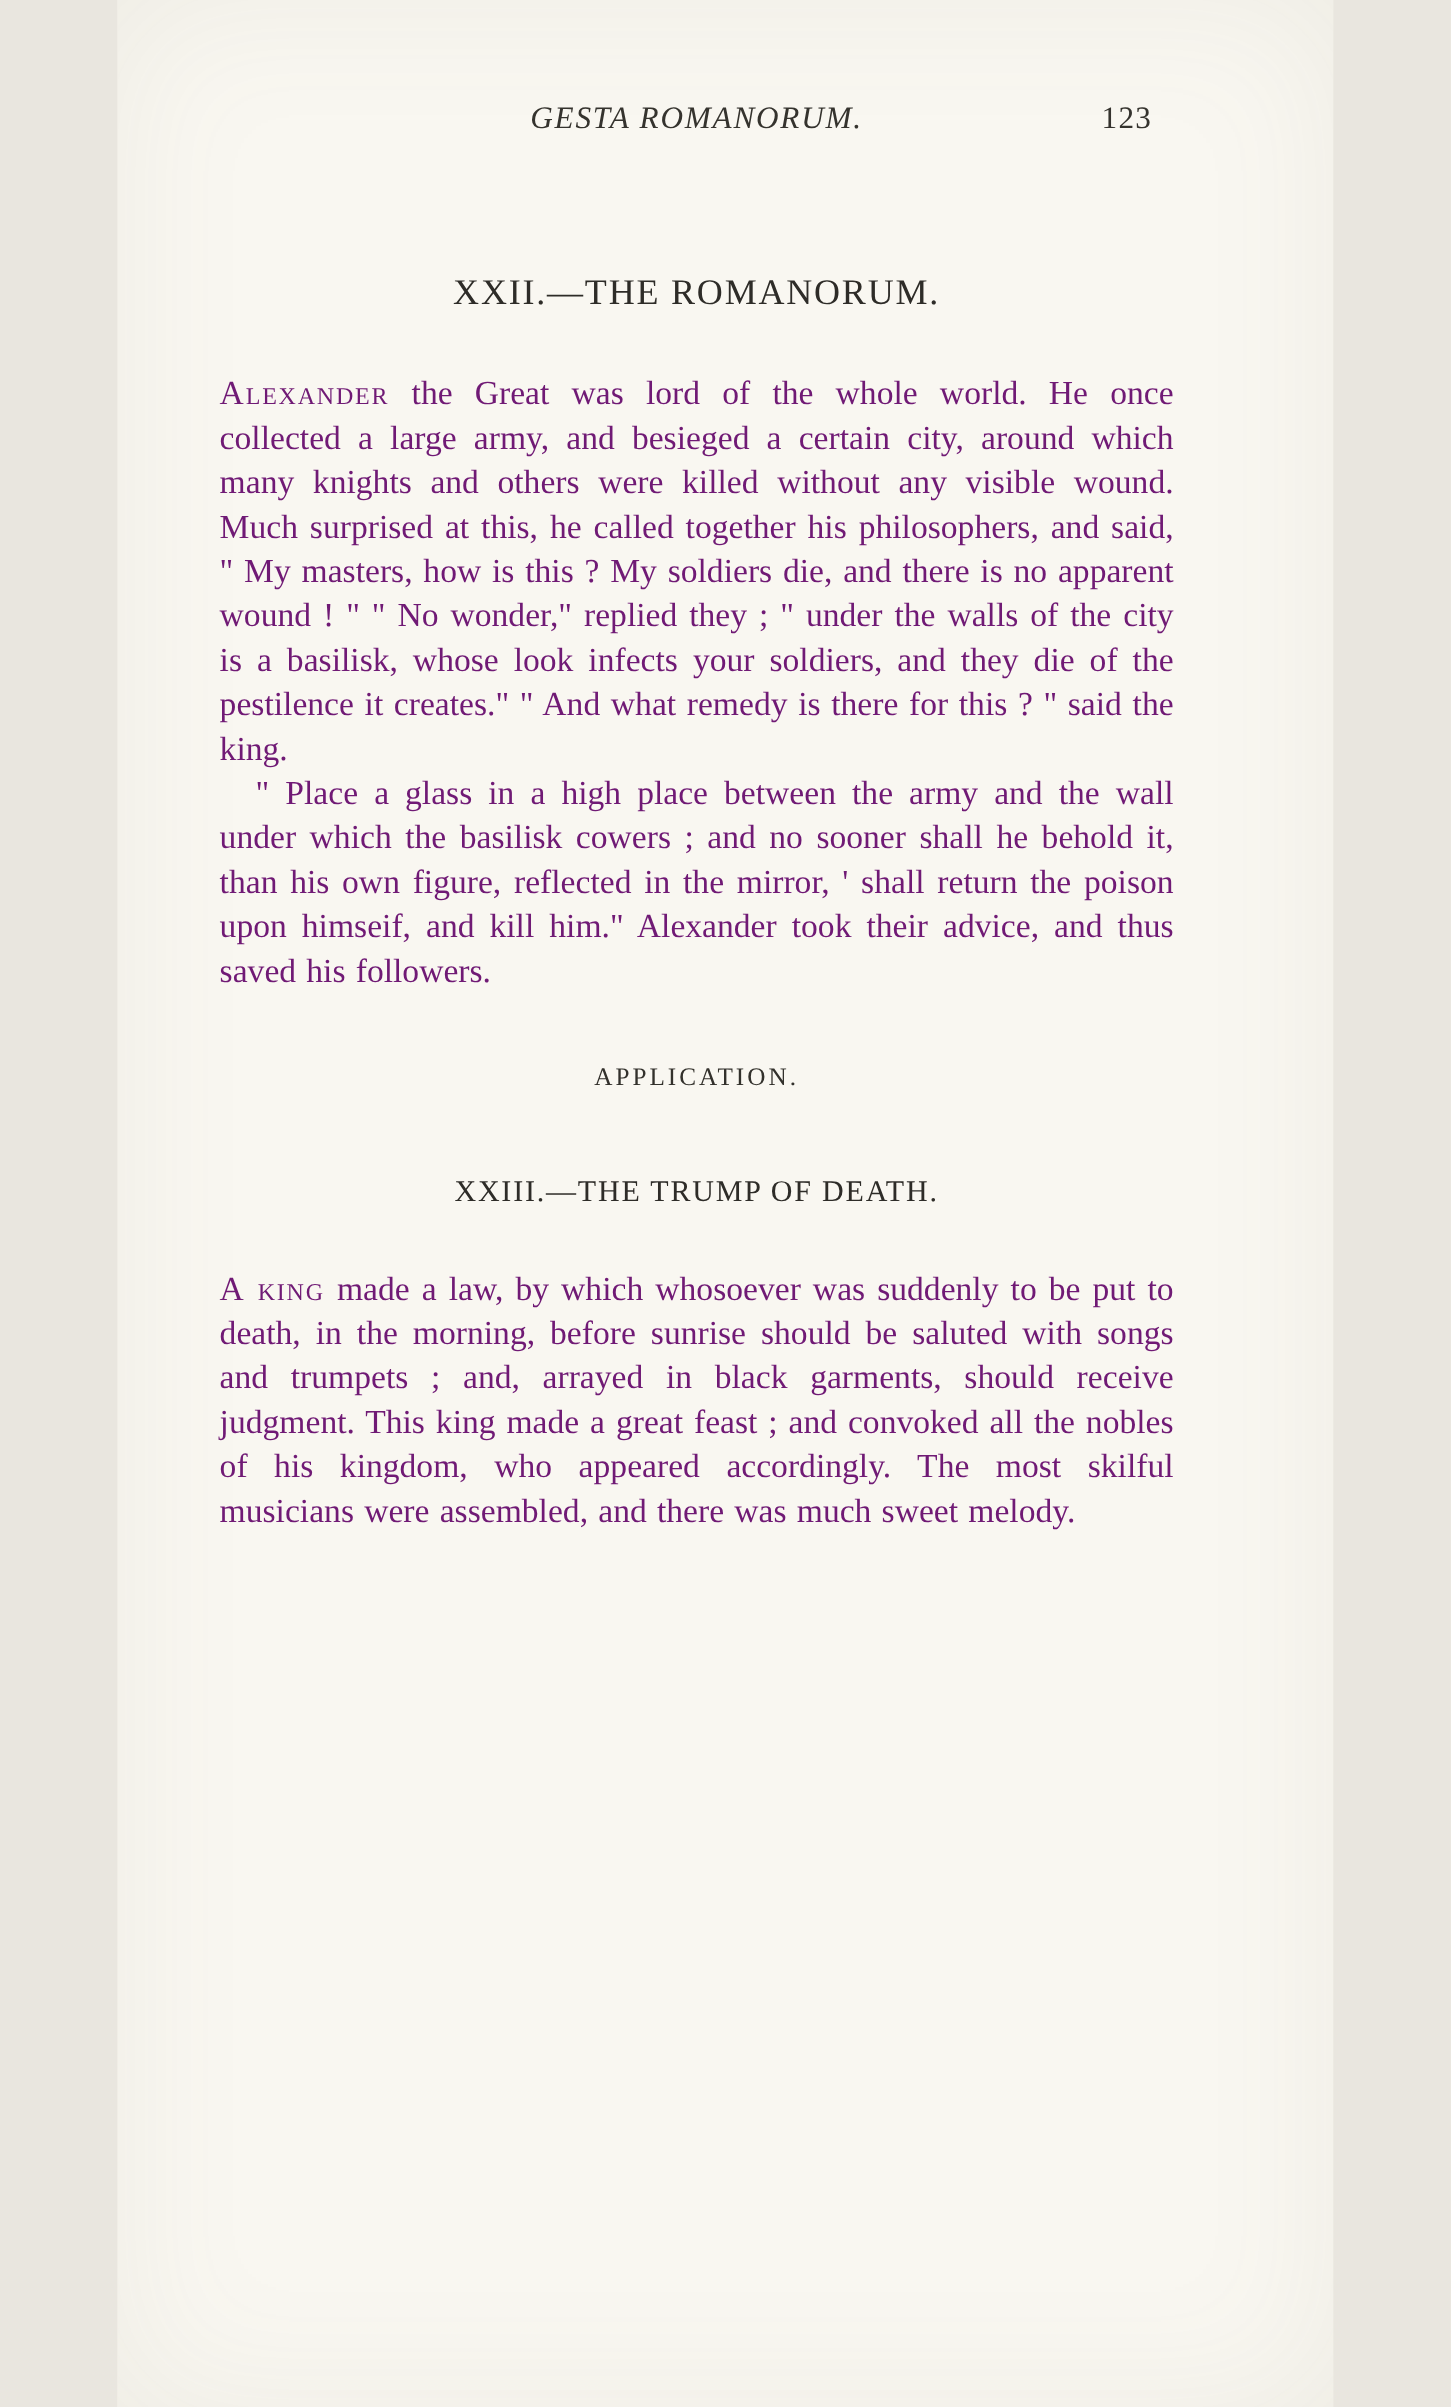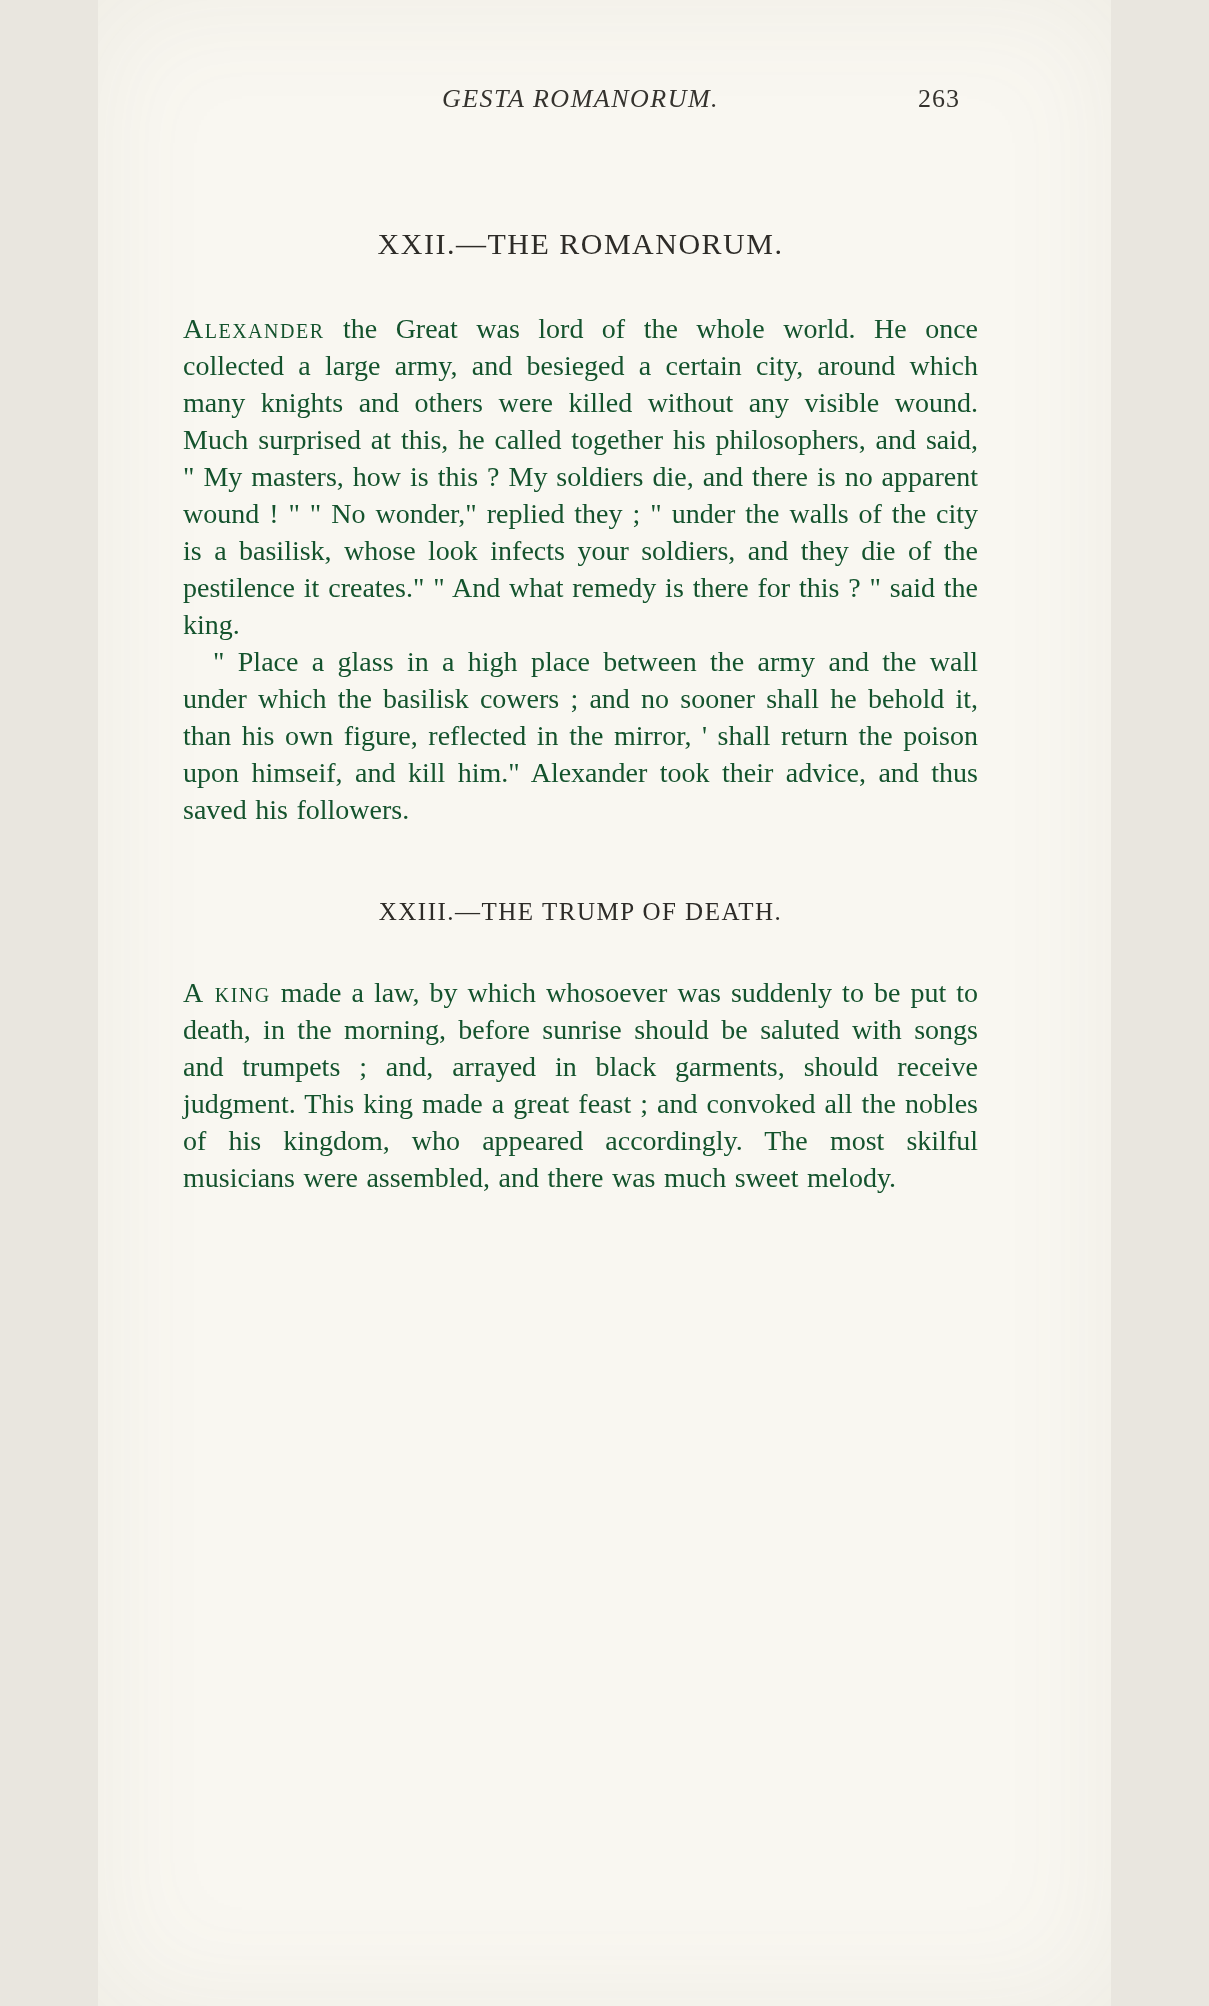--- a/index.html
+++ b/index.html
@@ -68,21 +68,21 @@
     letter-spacing: 2.5px;
     margin: 56px 0 30px 0;
     color: #33312c;
   }
   p.body-para {
     margin: 0;
     font-size: 28px;
     line-height: 37px;
     text-align: justify;
     word-spacing: 1.5px;
-    color: #14532d;
+    color: #701a75;
   }
   p.indent {
     text-indent: 30px;
   }
   p.no-indent {
     text-indent: 0;
   }
   .smallcaps {
     font-variant: small-caps;
     letter-spacing: 1.5px;
@@ -92,29 +92,30 @@
   }
 </style>
 </head>
 <body>
 
 <div class="paper">
   <div class="text-block">
 
     <header class="running-head">
       <span class="running-title">GESTA ROMANORUM.</span>
-      <span class="page-number">263</span>
+      <span class="page-number">123</span>
     </header>
 
     <h1 class="chapter-heading ch22">XXII.—THE ROMANORUM.</h1>
 
     <p class="body-para no-indent"><span class="smallcaps">Alexander</span><span> the Great was lord of the whole world. He once collected a large army, and besieged a certain city, around which many knights and others were killed without any visible wound. Much surprised at this, he called together his philosophers, and said, " My masters, how is this ? My soldiers die, and there is no apparent wound ! " " No wonder," replied they ; " under the walls of the city is a basilisk, whose look infects your soldiers, and they die of the pestilence it creates." " And what remedy is there for this ? " said the king.</span></p>
 
     <p class="body-para indent">" Place a glass in a high place between the army and the wall under which the basilisk cowers ; and no sooner shall he behold it, than his own figure, reflected in the mirror, ' shall return the poison upon himseif, and kill him." Alexander took their advice, and thus saved his followers.</p>
 
+    <h2 class="application-heading">APPLICATION.</h2>
 
 
     <h1 class="chapter-heading ch23">XXIII.—THE TRUMP OF DEATH.</h1>
 
     <p class="body-para no-indent"><span class="smallcaps">A king</span><span> made a law, by which whosoever was suddenly to be put to death, in the morning, before sunrise should be saluted with songs and trumpets ; and, arrayed in black garments, should receive judgment. This king made a great feast ; and convoked all the nobles of his kingdom, who appeared accordingly. The most skilful musicians were assembled, and there was much sweet melody.</span></p>
 
   </div>
 </div>
 
 </body></html>

